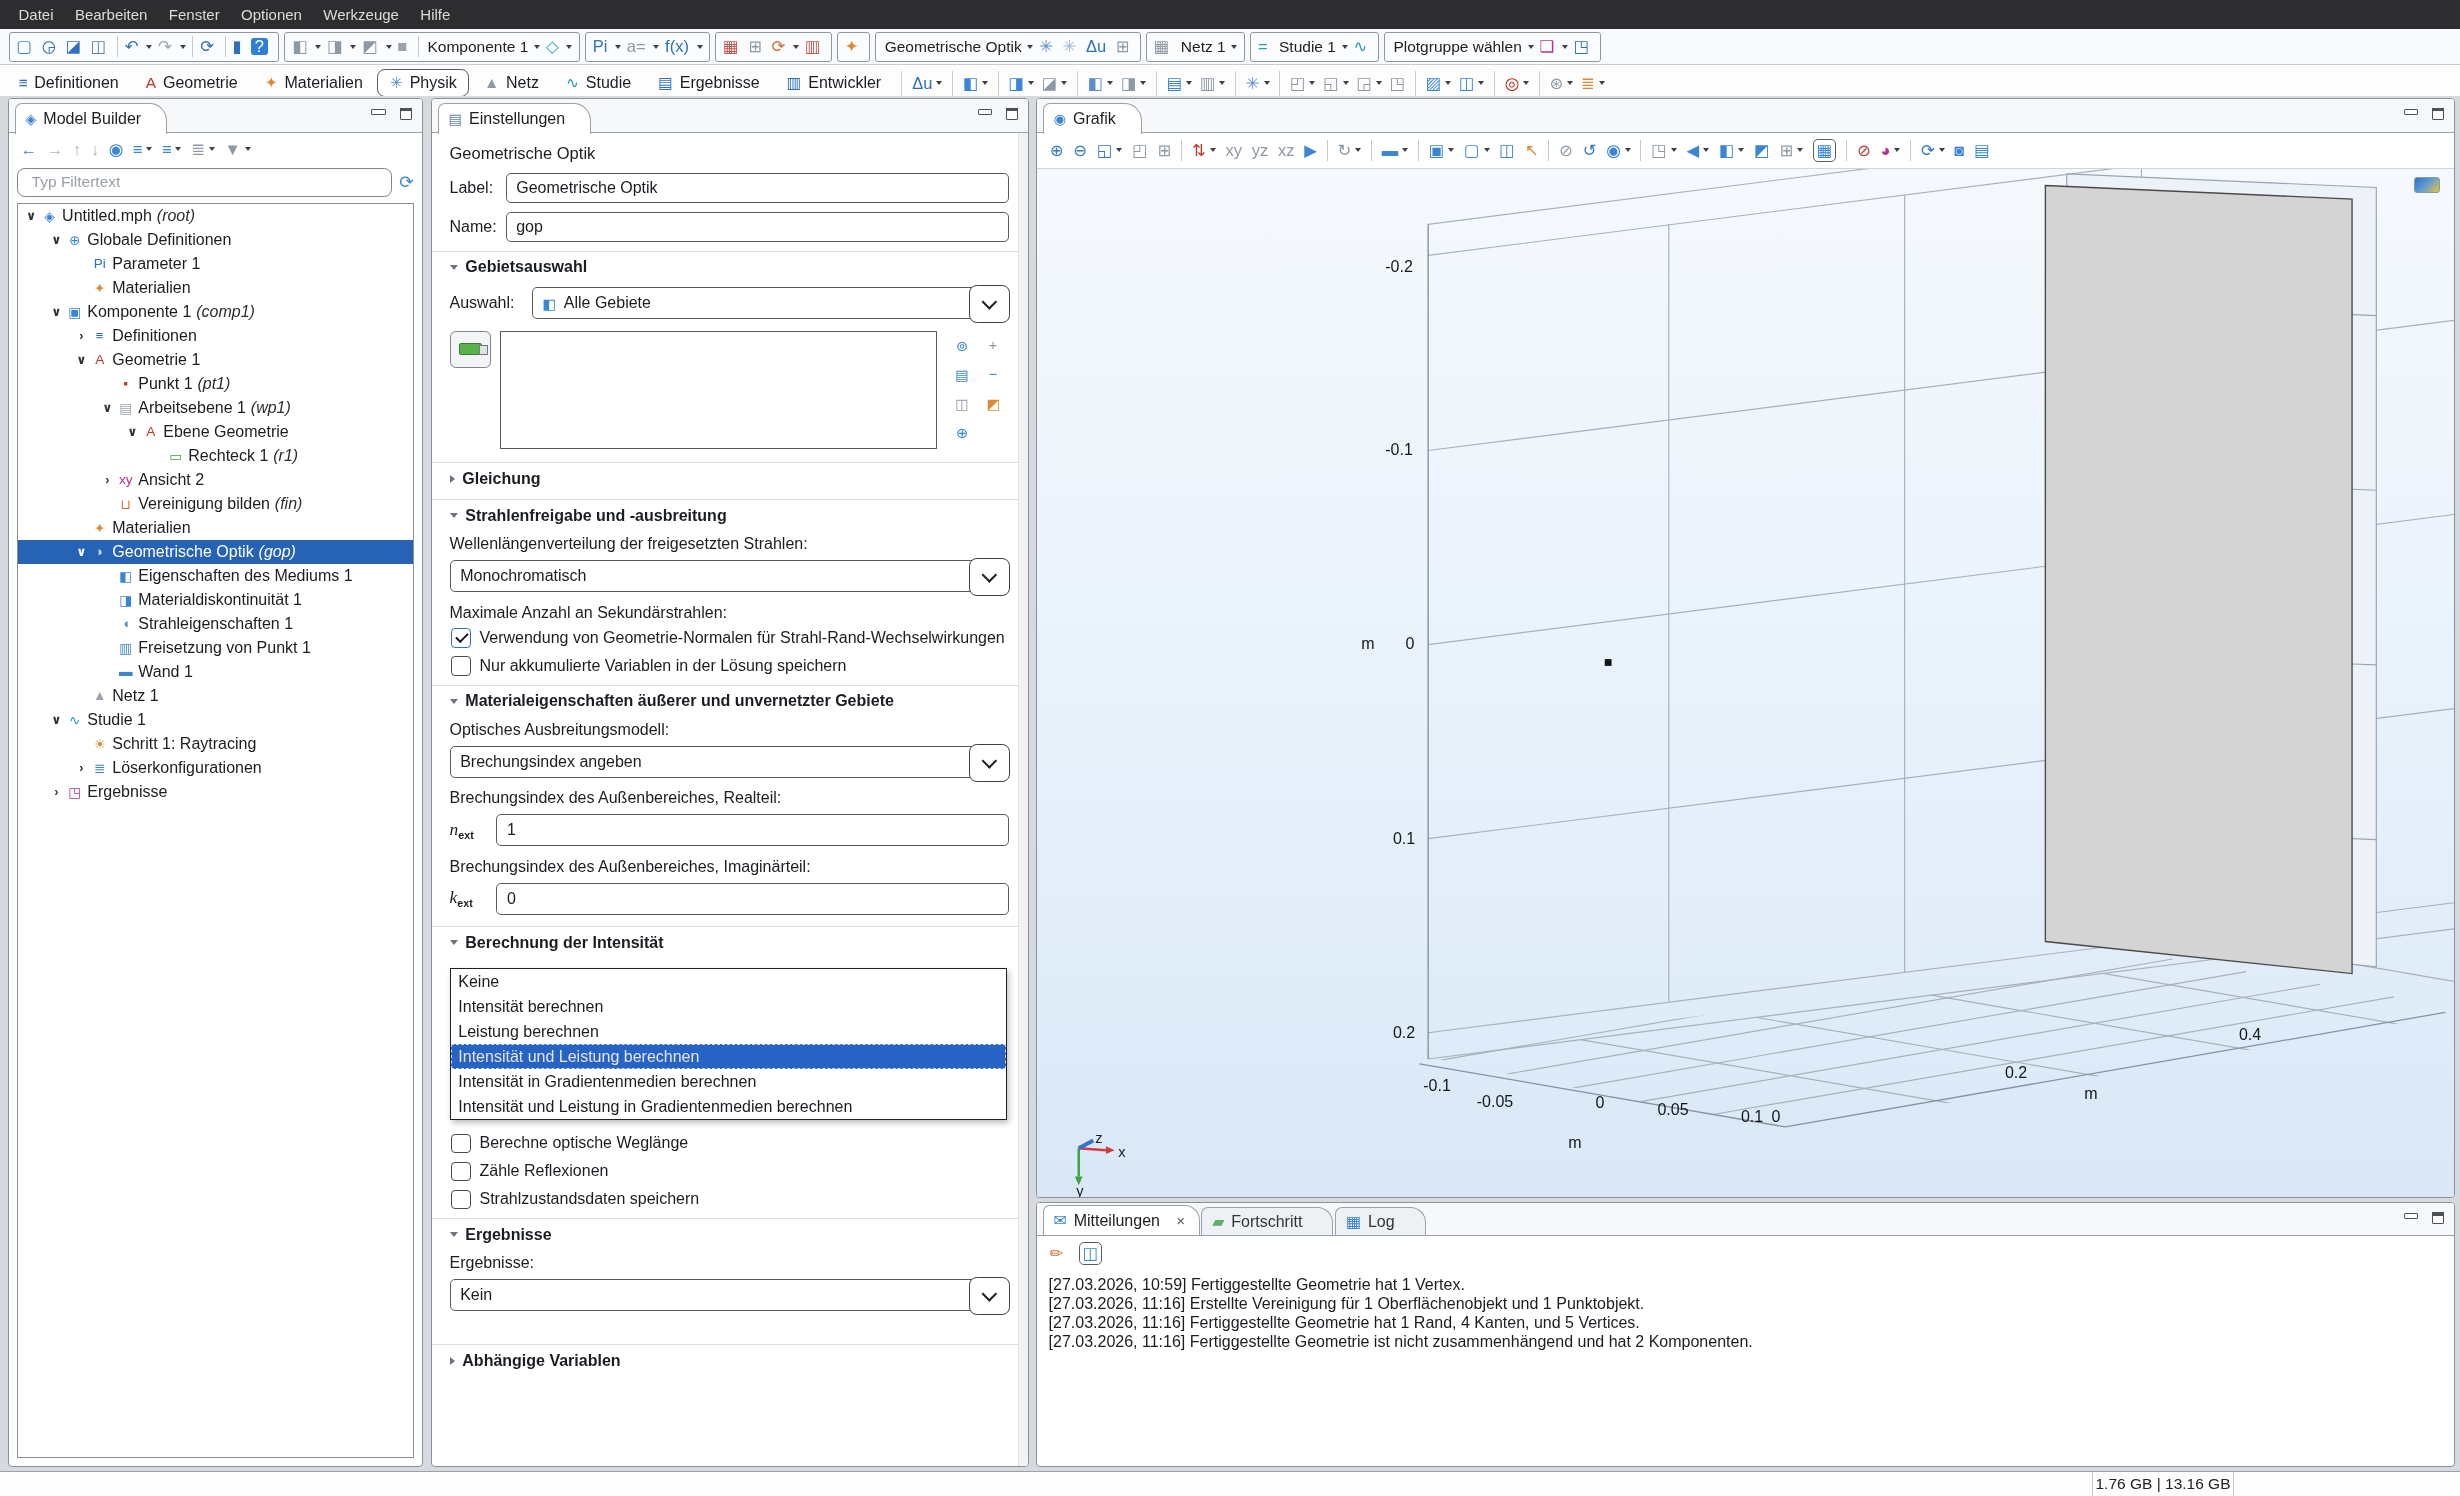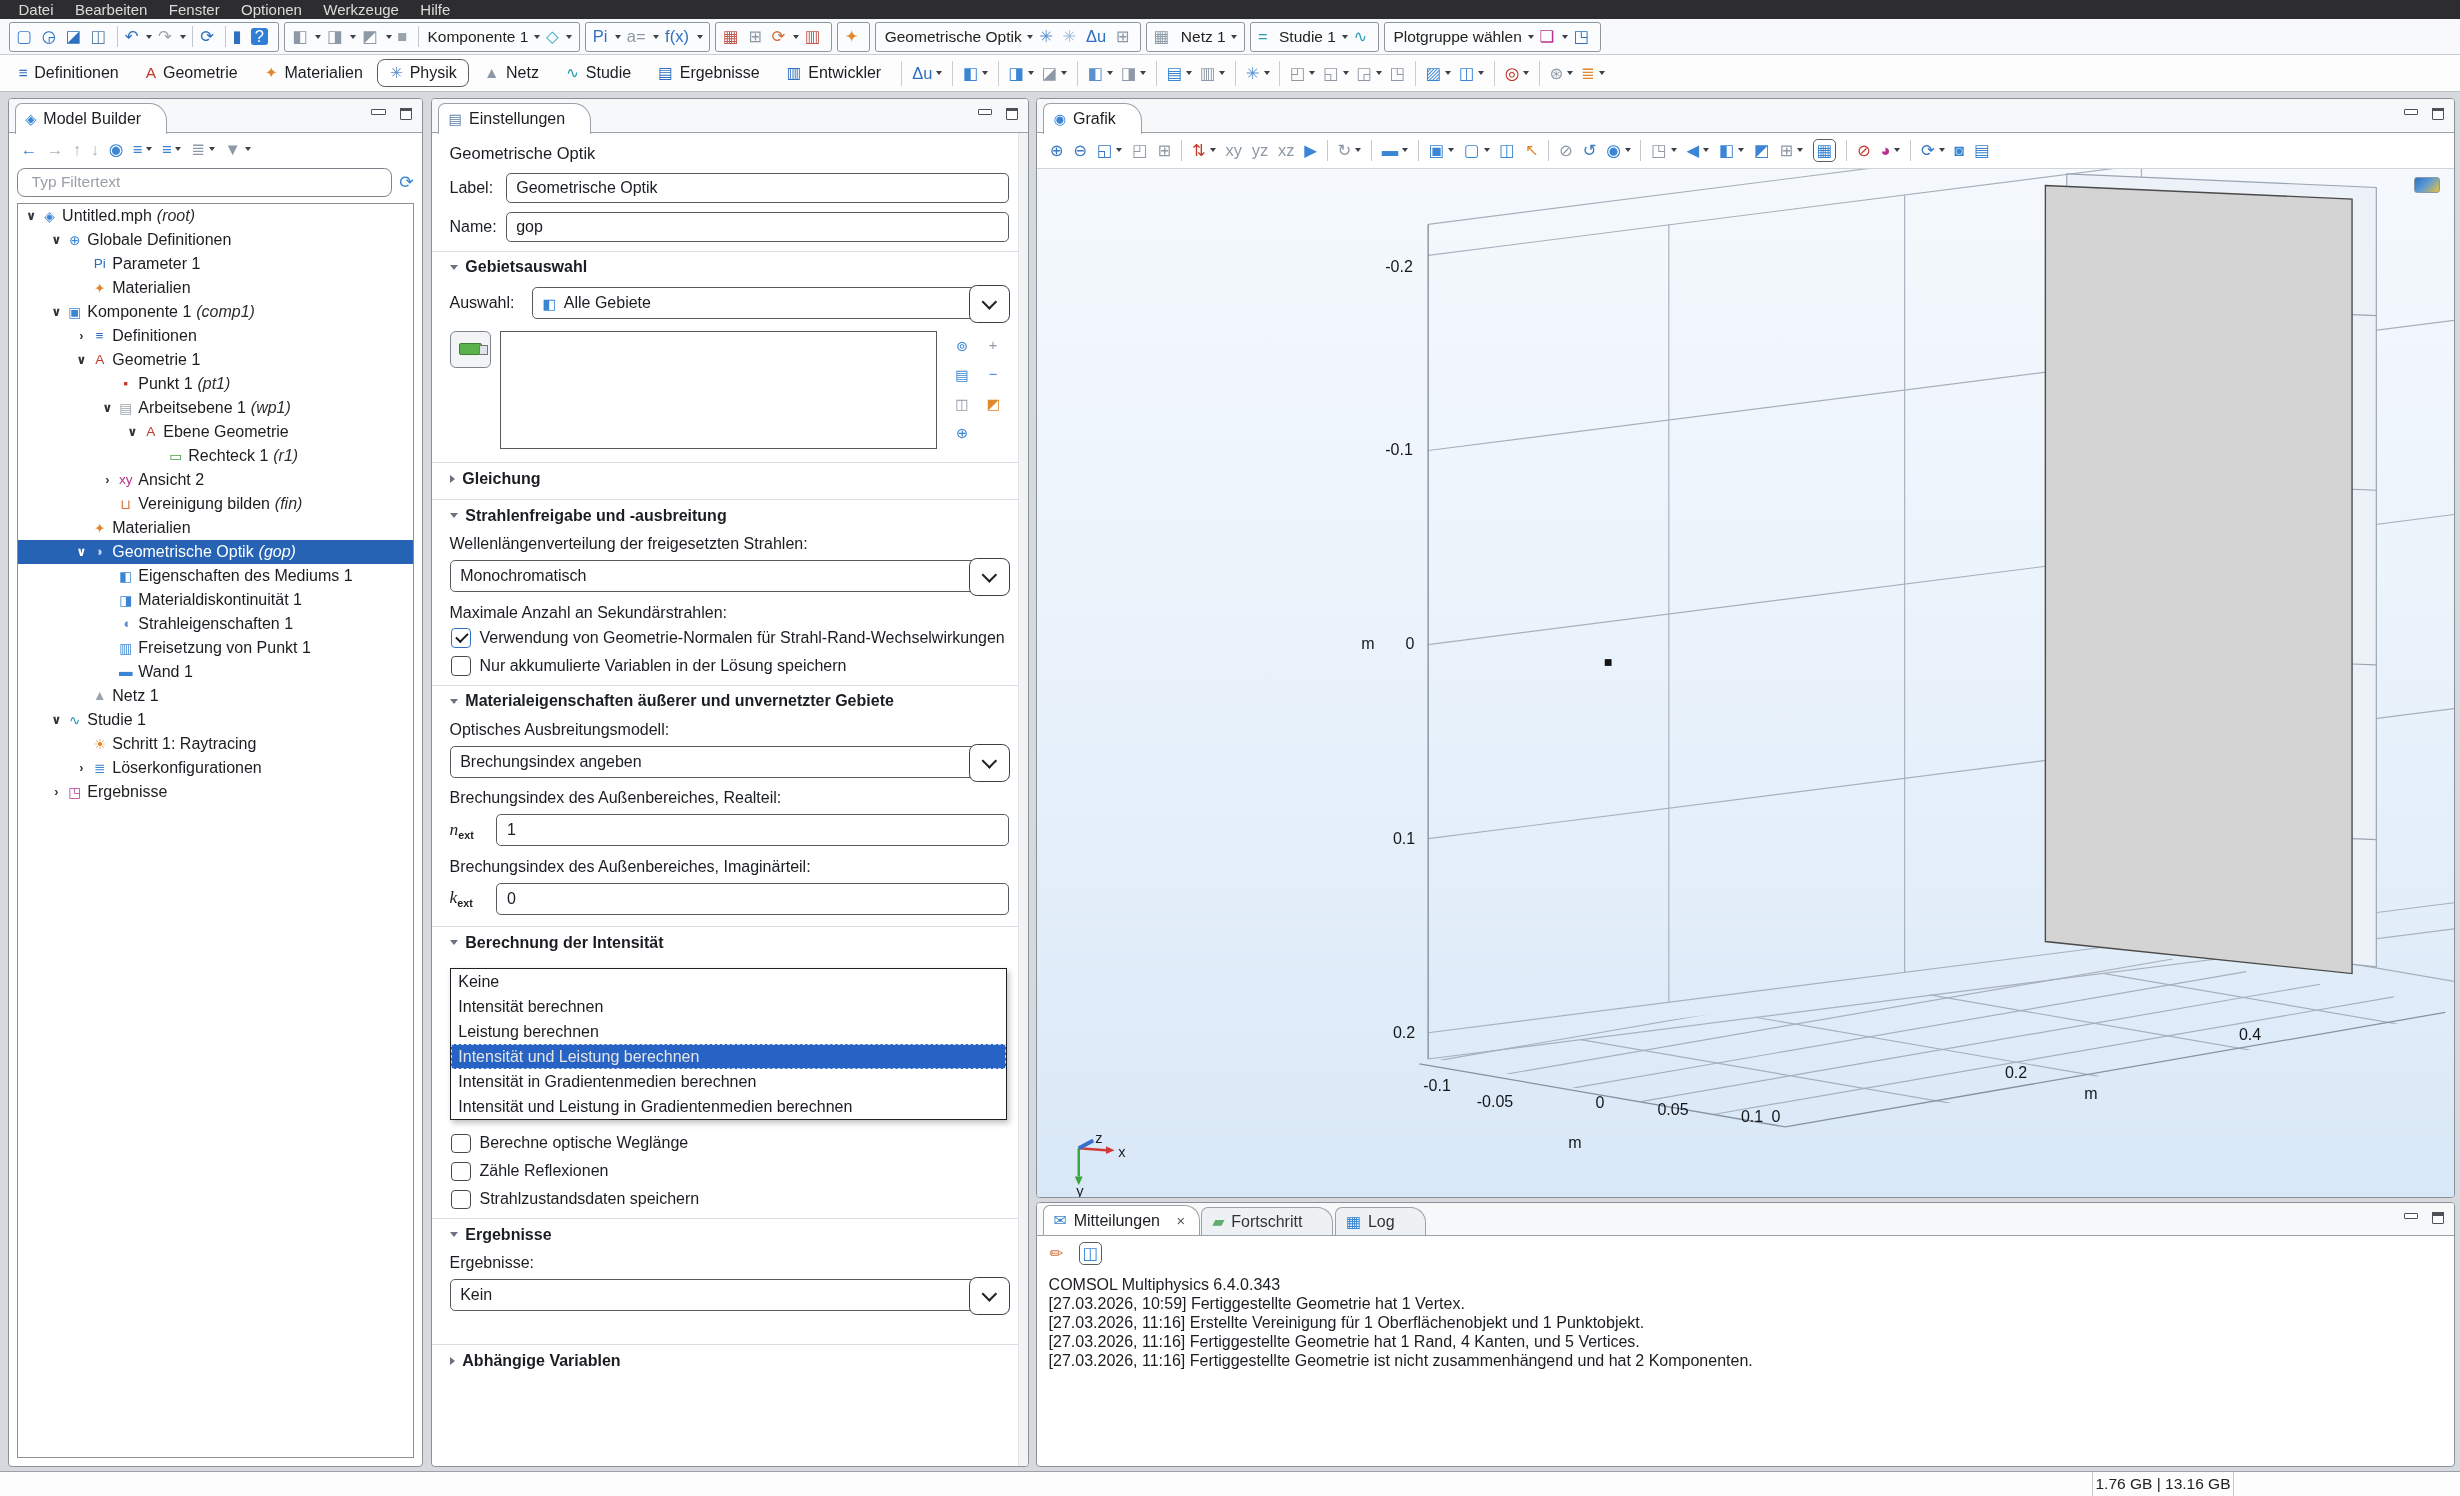--- a/index.html
+++ b/index.html
@@ -1,20 +1,20 @@
 <!DOCTYPE html>
 <html><head>
 <meta charset="utf-8">
 <style>
   * { margin:0; padding:0; box-sizing:border-box; }
   html,body { width:2461px; height:1496px; overflow:hidden; }
   body { font-family:"Liberation Sans","DejaVu Sans",sans-serif; font-size:16.5px; color:#1a1d21; background:#d6d9dd; }
 
   
-  .menubar { height:19px; background:#2d2d2f; display:flex; align-items:flex-start; padding-left:7.8px; }
+  .menubar { height:29px; background:#2d2d2f; display:flex; align-items:flex-start; padding-left:7.8px; }
   .menubar .mi { color:#dcdcdc; font-size:15px; padding:0 10.7px; height:100%; display:flex; align-items:center; cursor:default; }
 
   
   .qbar { height:36px; background:#f7f9fb; border-bottom:1px solid #c9ced4; display:flex; align-items:center; padding:0 3.9px; }
   .tgroup { display:flex; align-items:center; height:30px; border:1px solid #8f969e; border-radius:2.9px; margin-left:4.9px; padding:0 3.9px; background:#fbfcfd; }
   .tbi { display:flex; align-items:center; margin:0 2.9px; font-size:16.5px; line-height:1; white-space:nowrap; cursor:default; }
   .tbi .g { font-size:16.5px; }
   .tbi .lbl { font-size:15.5px; color:#222; margin:0 1.9px; }
   .tbi[data-dd="true"]::after { content:""; width:0; height:0; border-left:3.9px solid transparent; border-right:3.9px solid transparent; border-top:4.9px solid #3c4046; margin-left:3.9px; }
   .tbi[data-sep="true"] { width:1px; height:21.3px; background:#c3c9cf; margin:0 3.9px; }
@@ -1079,21 +1079,20 @@
 
     <span class="tbi">
           <span class="g" style="color: rgb(210, 112, 58);">✏</span>
         </span>
         <span class="tbi" data-active="true">
           <span class="g" style="color: rgb(58, 134, 212);">◫</span>
         </span>
       </div>
     <div class="msg-body">
 
-    <div>COMSOL Multiphysics 6.4.0.343</div>
         <div>[27.03.2026, 10:59] Fertiggestellte Geometrie hat 1 Vertex.</div>
         <div>[27.03.2026, 11:16] Erstellte Vereinigung für 1 Oberflächenobjekt und 1 Punktobjekt.</div>
         <div>[27.03.2026, 11:16] Fertiggestellte Geometrie hat 1 Rand, 4 Kanten, und 5 Vertices.</div>
         <div>[27.03.2026, 11:16] Fertiggestellte Geometrie ist nicht zusammenhängend und hat 2 Komponenten.</div>
       </div>
     <div class="winbtns" style="position:absolute;right:9.7px;top:8.7px;">
         <span class="win-min"></span>
         <span class="win-max"></span>
       </div>
   </section>

